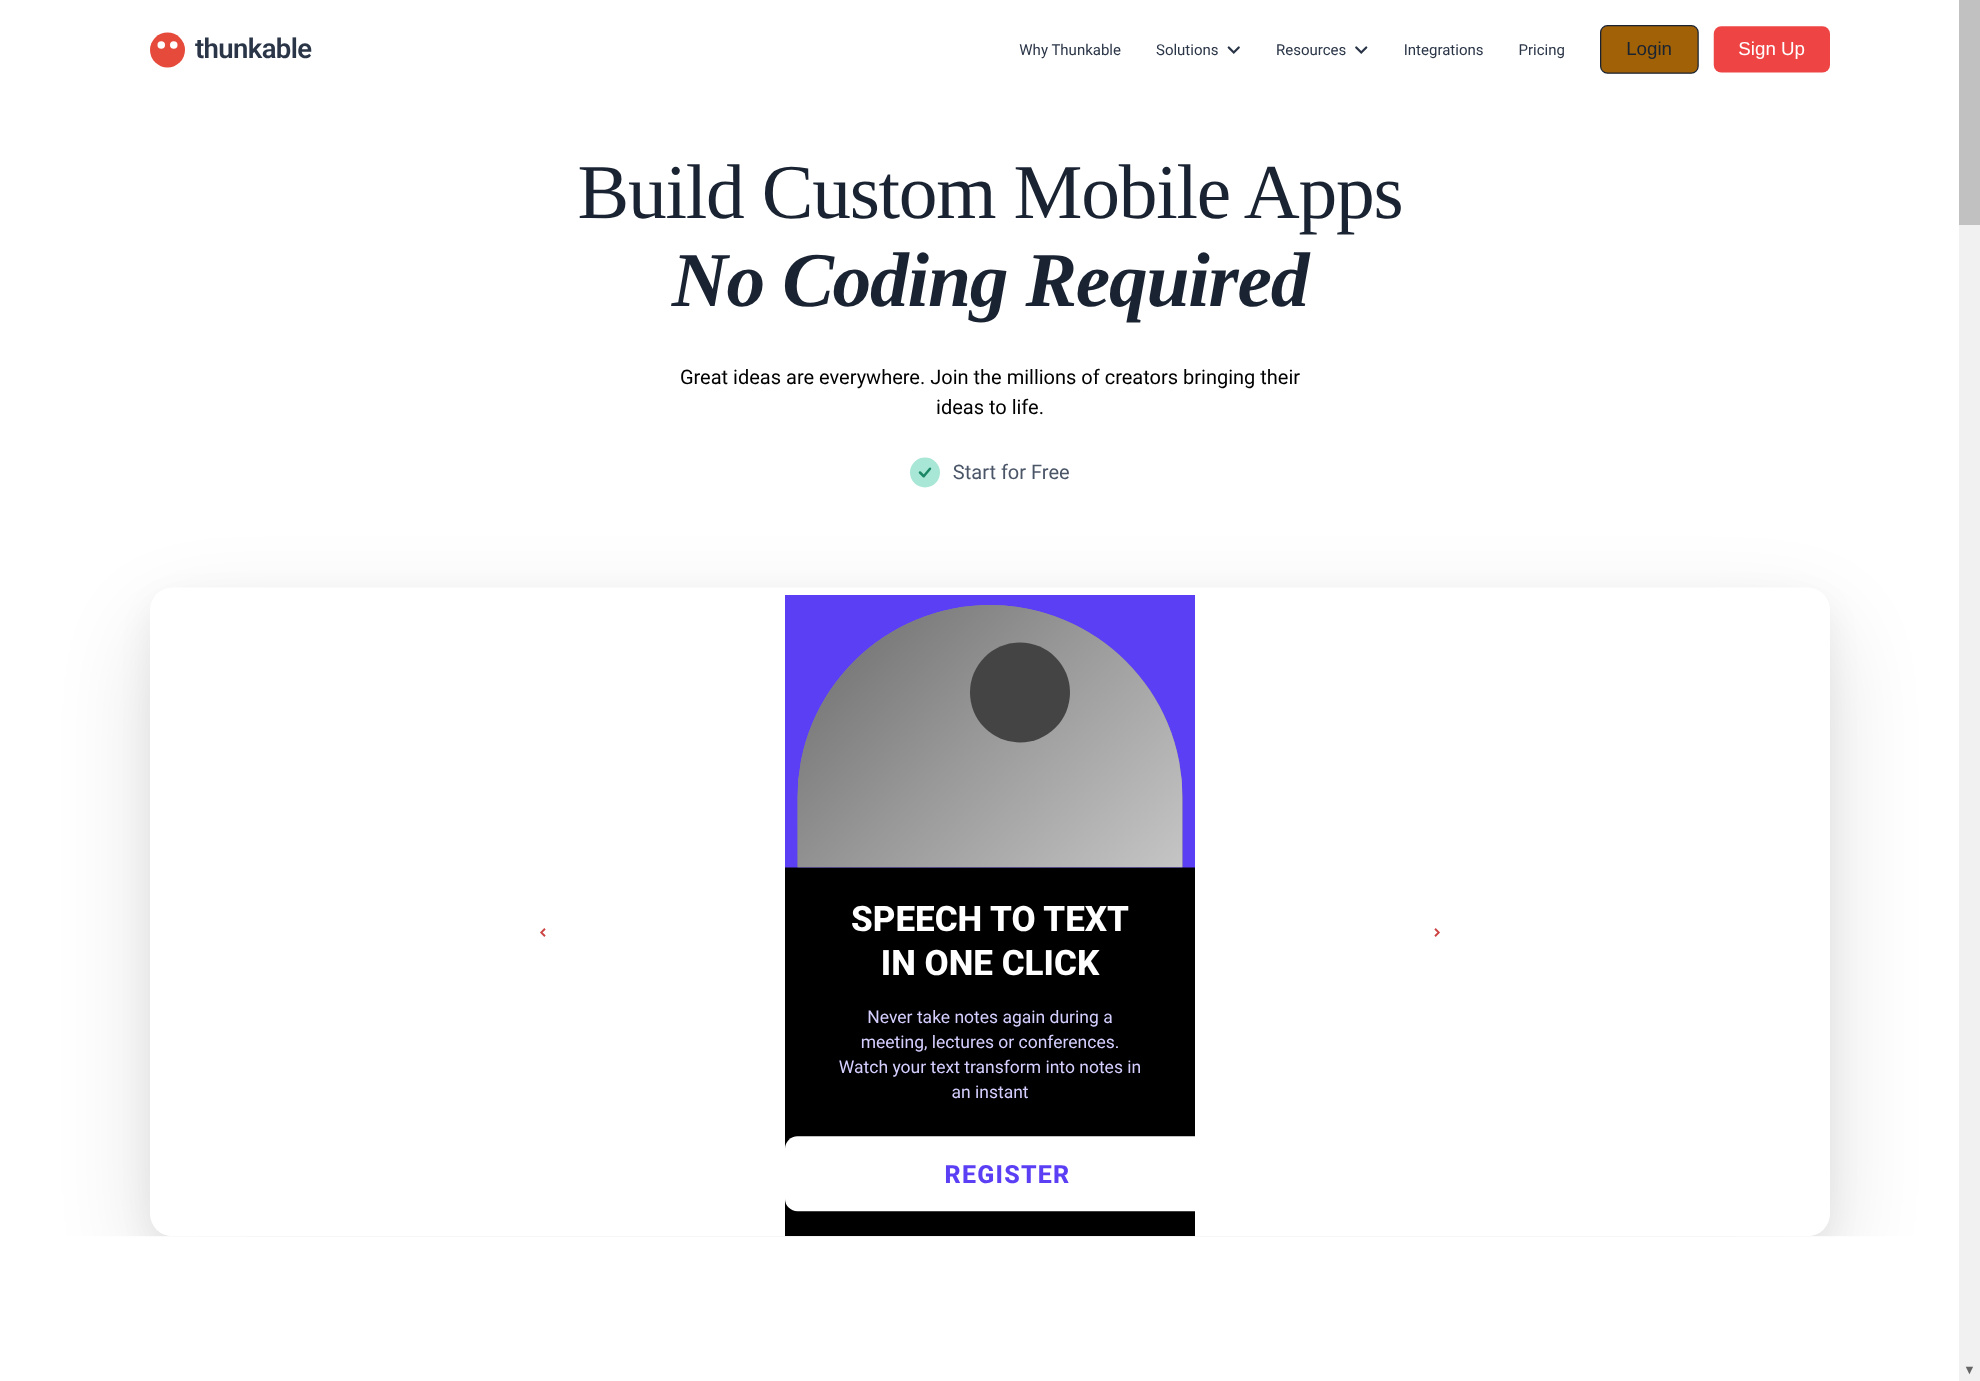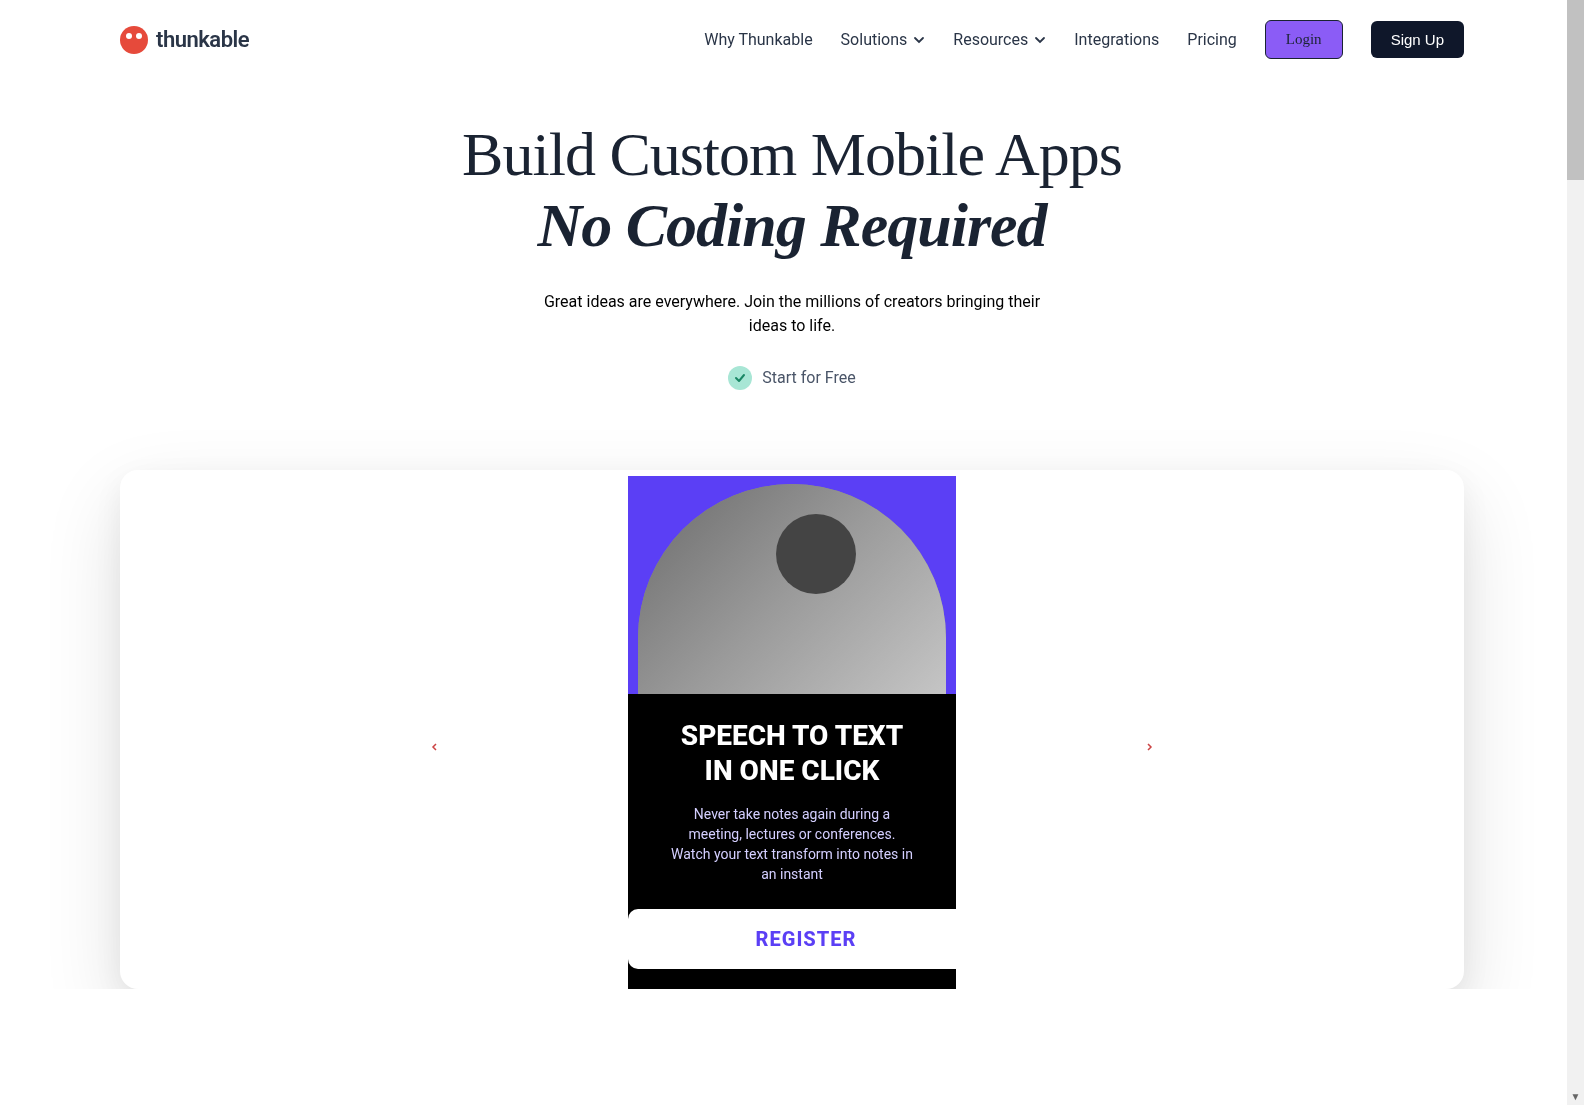--- a/index.html
+++ b/index.html
@@ -23,29 +23,29 @@
       position: relative; display: flex; align-items: center; justify-content: center;
     }
     .logo-icon::before, .logo-icon::after {
       content: ''; position: absolute; width: 6px; height: 6px;
       background: #fff; border-radius: 50%; top: 7px;
     }
     .logo-icon::before { left: 6px; }
     .logo-icon::after { right: 6px; }
     .logo-text { font-size: 22px; font-weight: 600; color: #2a3547; letter-spacing: -0.5px; }
     .nav-links { display: flex; align-items: center; gap: 28px; }
-    .nav-link { color: #2a3547; font-size: 16px; cursor: pointer; display: flex; align-items: center; gap: 6px; }
+    .nav-link { color: #2a3547; font-size: 12px; cursor: pointer; display: flex; align-items: center; gap: 6px; }
     .chevron-icon { width: 12px; height: 12px; }
     .nav-actions { display: flex; align-items: center; gap: 12px; }
     .btn {
       padding: 10px 20px; border-radius: 6px; font-size: 15px; font-weight: 500;
       cursor: pointer; border: none; text-align: center;
     }
-    .btn-outline { background: #8b5cf6; border: 1.5px solid #1a2332; color: #1a2332; font-family: Liberation Serif, serif; }
-    .btn-primary { background: #0f172a; color: #fff; margin-left: 16px; }
+    .btn-outline { background: #a16207; border: 1.5px solid #1a2332; color: #1a2332; }
+    .btn-primary { background: #ef4444; color: #fff; }
     .hero { text-align: center; padding: 40px 20px 30px; }
     .hero-title {
       font-family: Georgia, 'Times New Roman', serif;
       font-size: 62px; font-weight: 400; color: #1a2332; line-height: 1.15;
       letter-spacing: -1px;
     }
     .hero-title-italic { font-style: italic; font-weight: 700; }
     .hero-subtitle {
       margin-top: 28px; font-size: 16px; color: #000000; line-height: 1.5;
       max-width: 500px; margin-left: auto; margin-right: auto;

